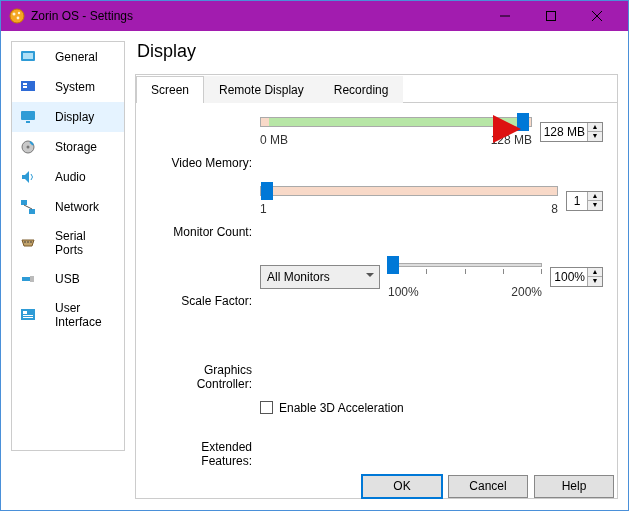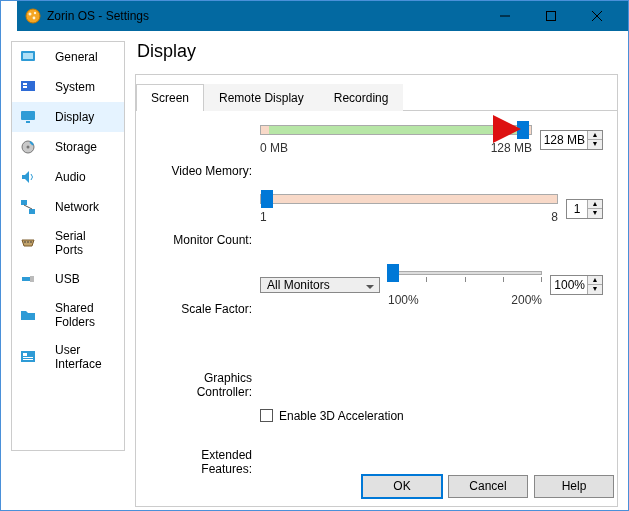--- a/index.html
+++ b/index.html
@@ -1,49 +1,49 @@
 <!DOCTYPE html>
 <html><head>
 <meta charset="utf-8">
 <style>
 * { box-sizing: border-box; margin: 0; padding: 0; font-family: "Segoe UI", Tahoma, sans-serif; font-size: 12px; }
 body { width: 629px; height: 511px; background: #fff; border: 1px solid #4a90d9; position: relative; }
-.titlebar { height: 30px; display: flex; align-items: center; padding: 0 8px; background: #0369a1; margin-left: 16px; }
+.titlebar { height: 30px; display: flex; align-items: center; padding: 0 8px; background: #a21caf; }
 .titlebar-icon { width: 16px; height: 16px; margin-right: 6px; }
 .titlebar-text { flex: 1; font-size: 12px; }
 .win-btn { width: 46px; height: 30px; display: flex; align-items: center; justify-content: center; cursor: pointer; }
 .win-btn svg { width: 10px; height: 10px; }
 .content { display: flex; padding: 10px; gap: 10px; height: 430px; }
 .sidebar { width: 114px; border: 1px solid #ccc; background: #fff; overflow: hidden; }
 .sidebar-item { display: flex; align-items: center; gap: 19px; padding: 7px 8px; cursor: pointer; }
 .sidebar-item.selected { background: #e5f3ff; }
 .sidebar-icon { width: 16px; height: 16px; flex-shrink: 0; }
 .main { flex: 1; display: flex; flex-direction: column; }
 .page-title { font-size: 18px; font-weight: 400; margin: 0 0 12px 2px; }
-.panel { flex: 1; border: 1px solid #ccc; padding-top: 8px; }
+.panel { flex: 1; border: 1px solid #ccc; padding-top: 0; }
 .tabs { display: flex; border-bottom: 1px solid #ccc; }
 .tab { padding: 6px 14px; border: 1px solid transparent; border-bottom: none; cursor: pointer; position: relative; top: 1px; background: #f4f4f4; }
 .tab.active { background: #fff; border-color: #ccc; }
 .tab-body { padding: 14px 14px 14px 14px; }
 .row { display: flex; align-items: flex-start; margin-bottom: 16px; }
 .row-label { width: 110px; text-align: right; padding-right: 8px; padding-top: 2px; margin-top: 37px; }
 .row-control { flex: 1; display: flex; align-items: center; gap: 8px; }
 .slider-wrap { flex: 1; }
 .track { position: relative; height: 10px; background: #f8d9c8; border: 1px solid #aaa; }
 .track.memory .fill { position: absolute; left: 3%; right: 2%; top: 0; bottom: 0; background: #b7e6a6; }
 .track.monitor { background: #f8d9c8; }
 .thumb { position: absolute; width: 12px; height: 18px; background: #0078d7; top: -5px; transform: translateX(-50%); }
 .scale { display: flex; justify-content: space-between; font-size: 11px; margin-top: 6px; color: #333; }
 .spinbox { display: flex; align-items: center; border: 1px solid #888; height: 20px; background: #fff; }
 .spinbox input { border: none; width: 46px; text-align: right; padding: 0 2px; font-size: 12px; outline: none; }
 .spinbox.small input { width: 20px; text-align: center; }
 .spin-btns { display: flex; flex-direction: column; border-left: 1px solid #aaa; }
 .spin-btn { width: 14px; height: 9px; font-size: 7px; line-height: 7px; text-align: center; cursor: pointer; background: #eee; }
 .spin-btn:first-child { border-bottom: 1px solid #aaa; }
-.combo { border: 1px solid #888; background: #eee; padding: 2px 18px 2px 6px; position: relative; min-width: 100px; height: 16px; display: flex; align-items: center; }
+.combo { border: 1px solid #888; background: #eee; padding: 2px 18px 2px 6px; position: relative; min-width: 100px; height: 24px; display: flex; align-items: center; }
 .combo::after { content: ""; position: absolute; right: 5px; top: 7px; border: 4px solid transparent; border-top-color: #555; }
 .checkbox-row { display: flex; gap: 6px; }
 .checkbox { width: 13px; height: 13px; border: 1px solid #555; background: #fff; }
 .scale-slider { flex: 1; position: relative; height: 24px; }
 .scale-track { position: absolute; top: 8px; left: 0; right: 0; height: 4px; background: #ddd; border: 1px solid #aaa; }
 .scale-ticks { position: absolute; top: 14px; left: 0; right: 0; display: flex; justify-content: space-between; }
 .scale-tick { width: 1px; height: 5px; background: #888; }
 .scale-thumb { position: absolute; width: 12px; height: 18px; background: #0078d7; top: 1px; transform: translateX(-50%); }
 .buttons { position: absolute; bottom: 12px; right: 14px; display: flex; gap: 6px; }
 .btn { min-width: 80px; height: 23px; border: 1px solid #888; background: #e1e1e1; cursor: pointer; text-align: center; padding: 3px 0; font-size: 12px; }
@@ -140,26 +140,20 @@
     </div>
     <div class="sidebar-item">
       <span class="sidebar-icon"><svg viewBox="0 0 16 16">
             <rect x="2" y="6" width="8" height="4" fill="#2e9bd6"></rect>
             <rect x="10" y="5" width="4" height="6" fill="#bbb"></rect>
           </svg></span>
       <span>USB</span>
     </div>
     <div class="sidebar-item">
       <span class="sidebar-icon"><svg viewBox="0 0 16 16">
-            <path d="M1 4 L6 4 L8 6 L15 6 L15 13 L1 13 Z" fill="#2e9bd6"></path>
-          </svg></span>
-      <span>Shared Folders</span>
-    </div>
-    <div class="sidebar-item">
-      <span class="sidebar-icon"><svg viewBox="0 0 16 16">
             <rect x="1" y="2" width="14" height="11" fill="#2e9bd6"></rect>
             <rect x="3" y="4" width="4" height="3" fill="#fff"></rect>
             <rect x="3" y="8" width="10" height="1" fill="#fff"></rect>
             <rect x="3" y="10" width="10" height="1" fill="#fff"></rect>
           </svg></span>
       <span>User Interface</span>
     </div>
   </div>
 
   <div class="main">

